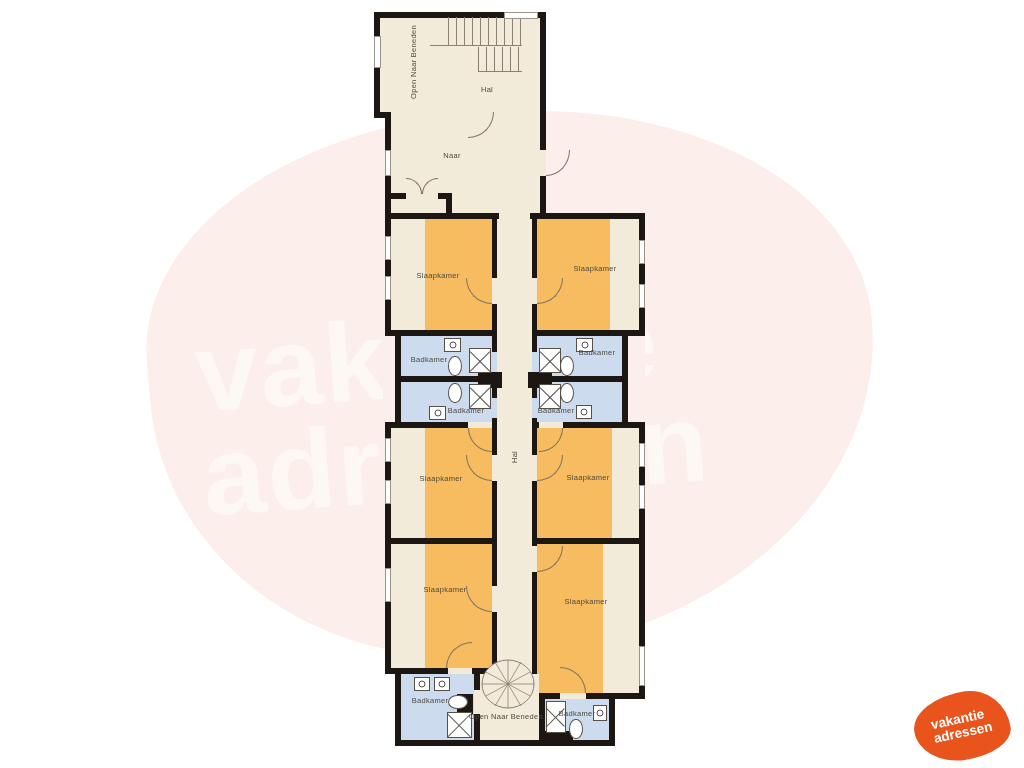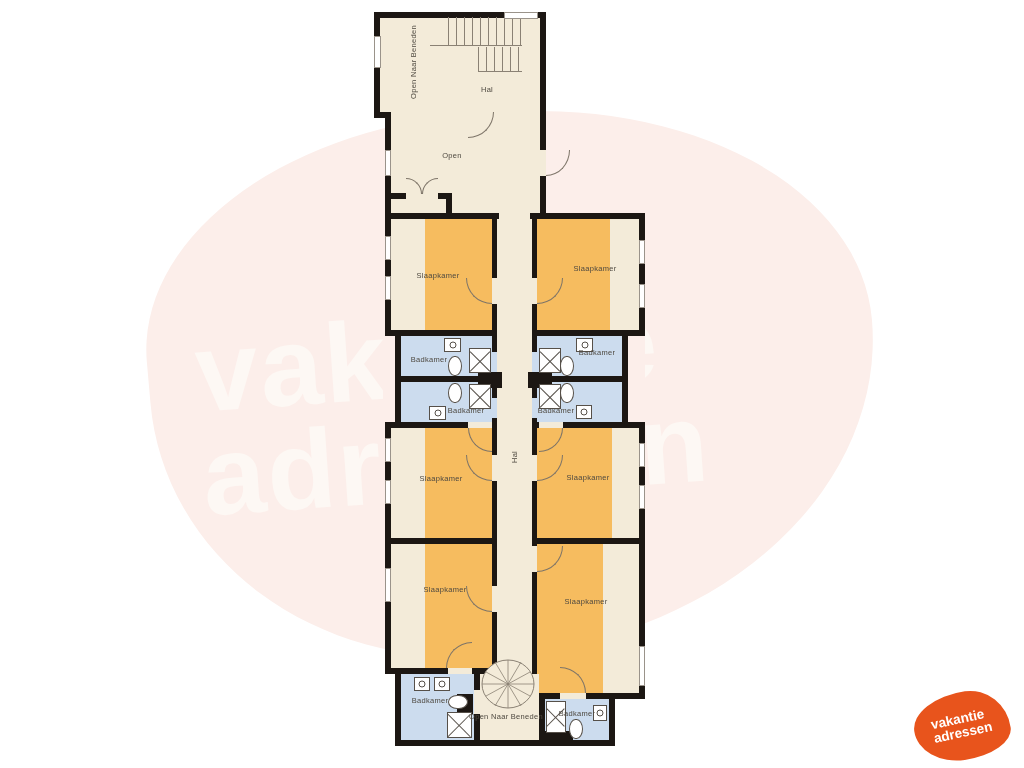--- a/index.html
+++ b/index.html
@@ -209,21 +209,21 @@
 
   <div class="shower" style="left:546px;top:701px;width:20px;height:32px">
       <i></i>
       <b></b>
     </div>
   <div class="toilet" style="left:569px;top:719px;width:14px;height:20px"></div>
   <div class="sink" style="left:593px;top:705px;width:14px;height:16px"></div>
 
   <div class="lblv" style="left:413px;top:62px">Open Naar Beneden</div>
   <div class="lbl" style="left:487px;top:89px">Hal</div>
-  <div class="lbl" style="left:452px;top:155px">Open</div>
+  <div class="lbl" style="left:452px;top:155px">Naar</div>
   <div class="lbl" style="left:438px;top:275px">Slaapkamer</div>
   <div class="lbl" style="left:595px;top:268px">Slaapkamer</div>
   <div class="lbl" style="left:429px;top:359px">Badkamer</div>
   <div class="lbl" style="left:597px;top:352px">Badkamer</div>
   <div class="lbl" style="left:466px;top:410px">Badkamer</div>
   <div class="lbl" style="left:556px;top:410px">Badkamer</div>
   <div class="lblv" style="left:514px;top:457px">Hal</div>
   <div class="lbl" style="left:441px;top:478px">Slaapkamer</div>
   <div class="lbl" style="left:588px;top:477px">Slaapkamer</div>
   <div class="lbl" style="left:445px;top:589px">Slaapkamer</div>

